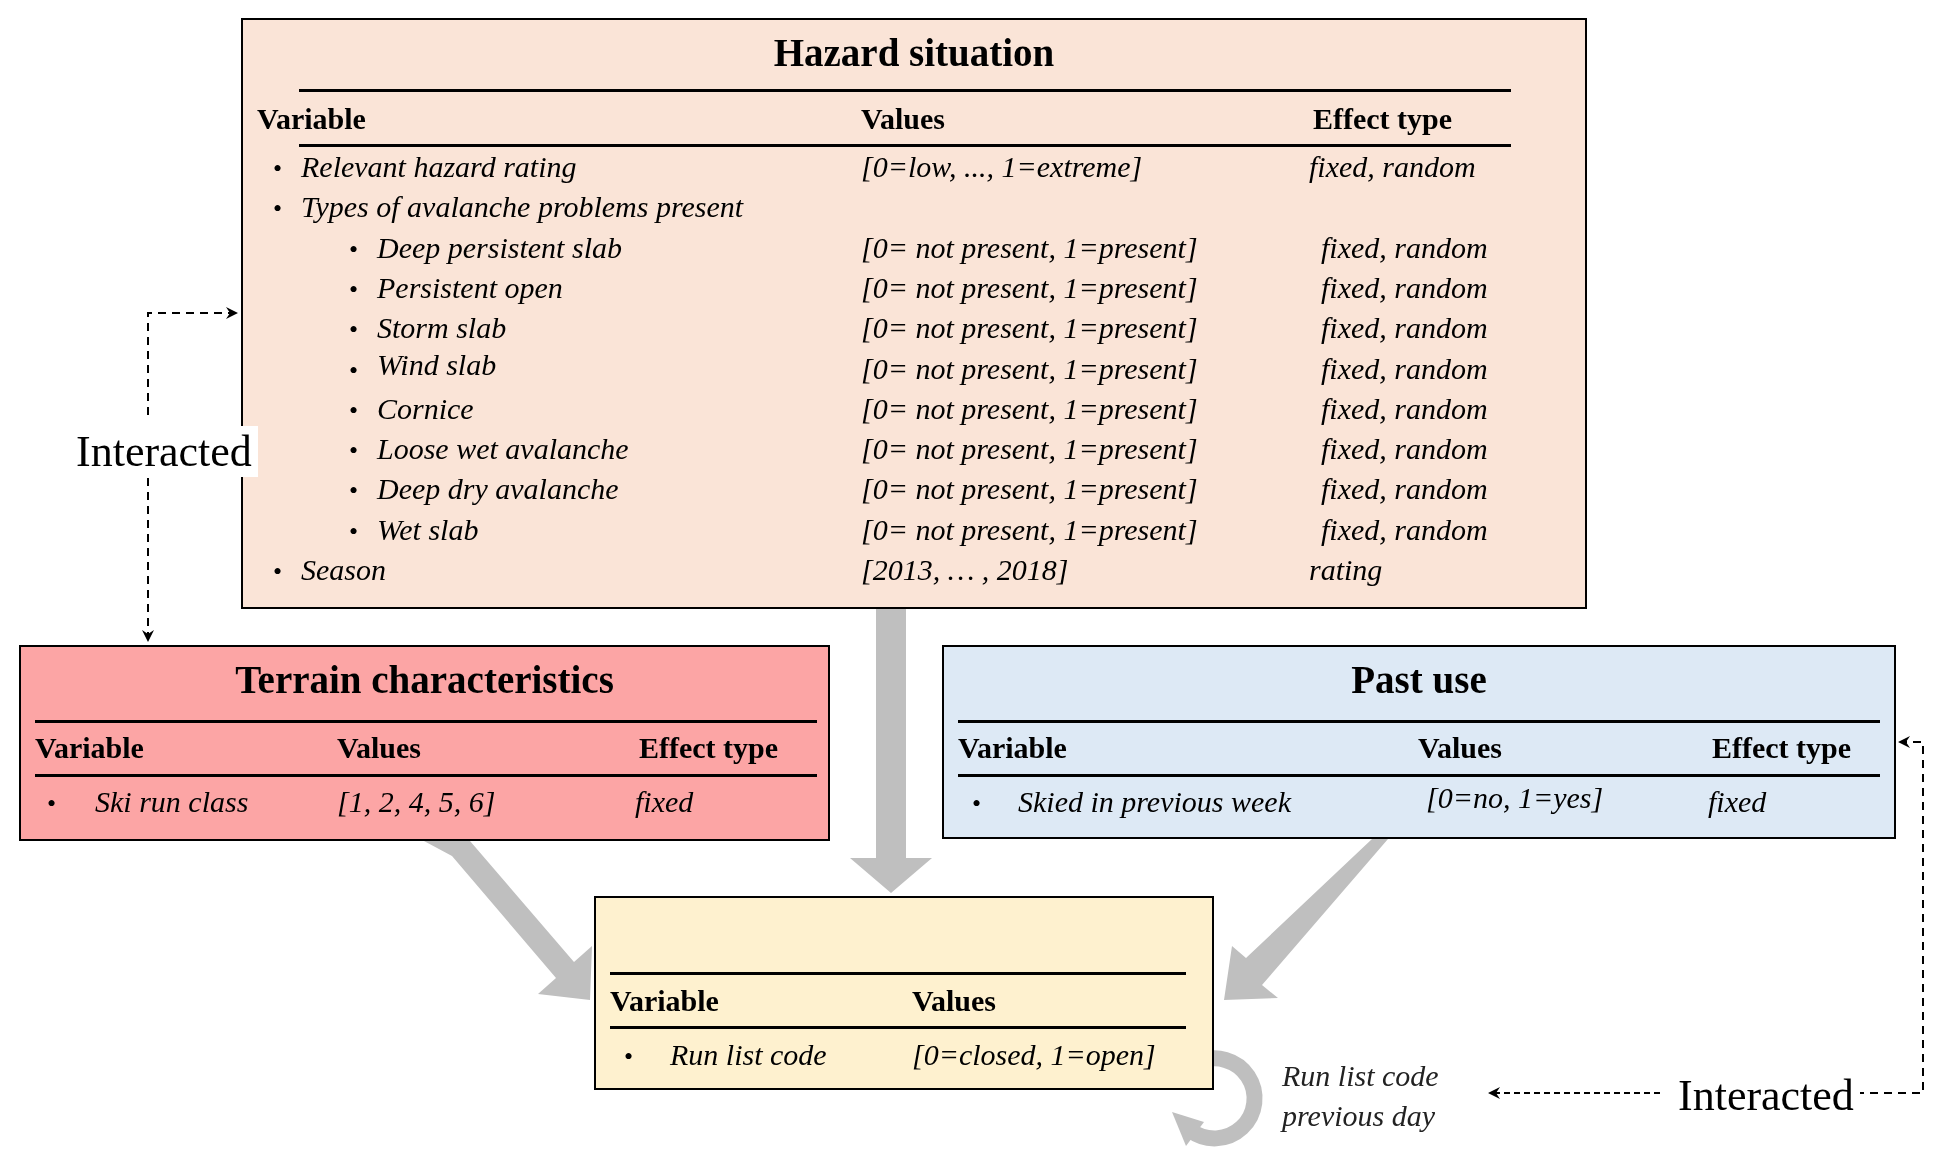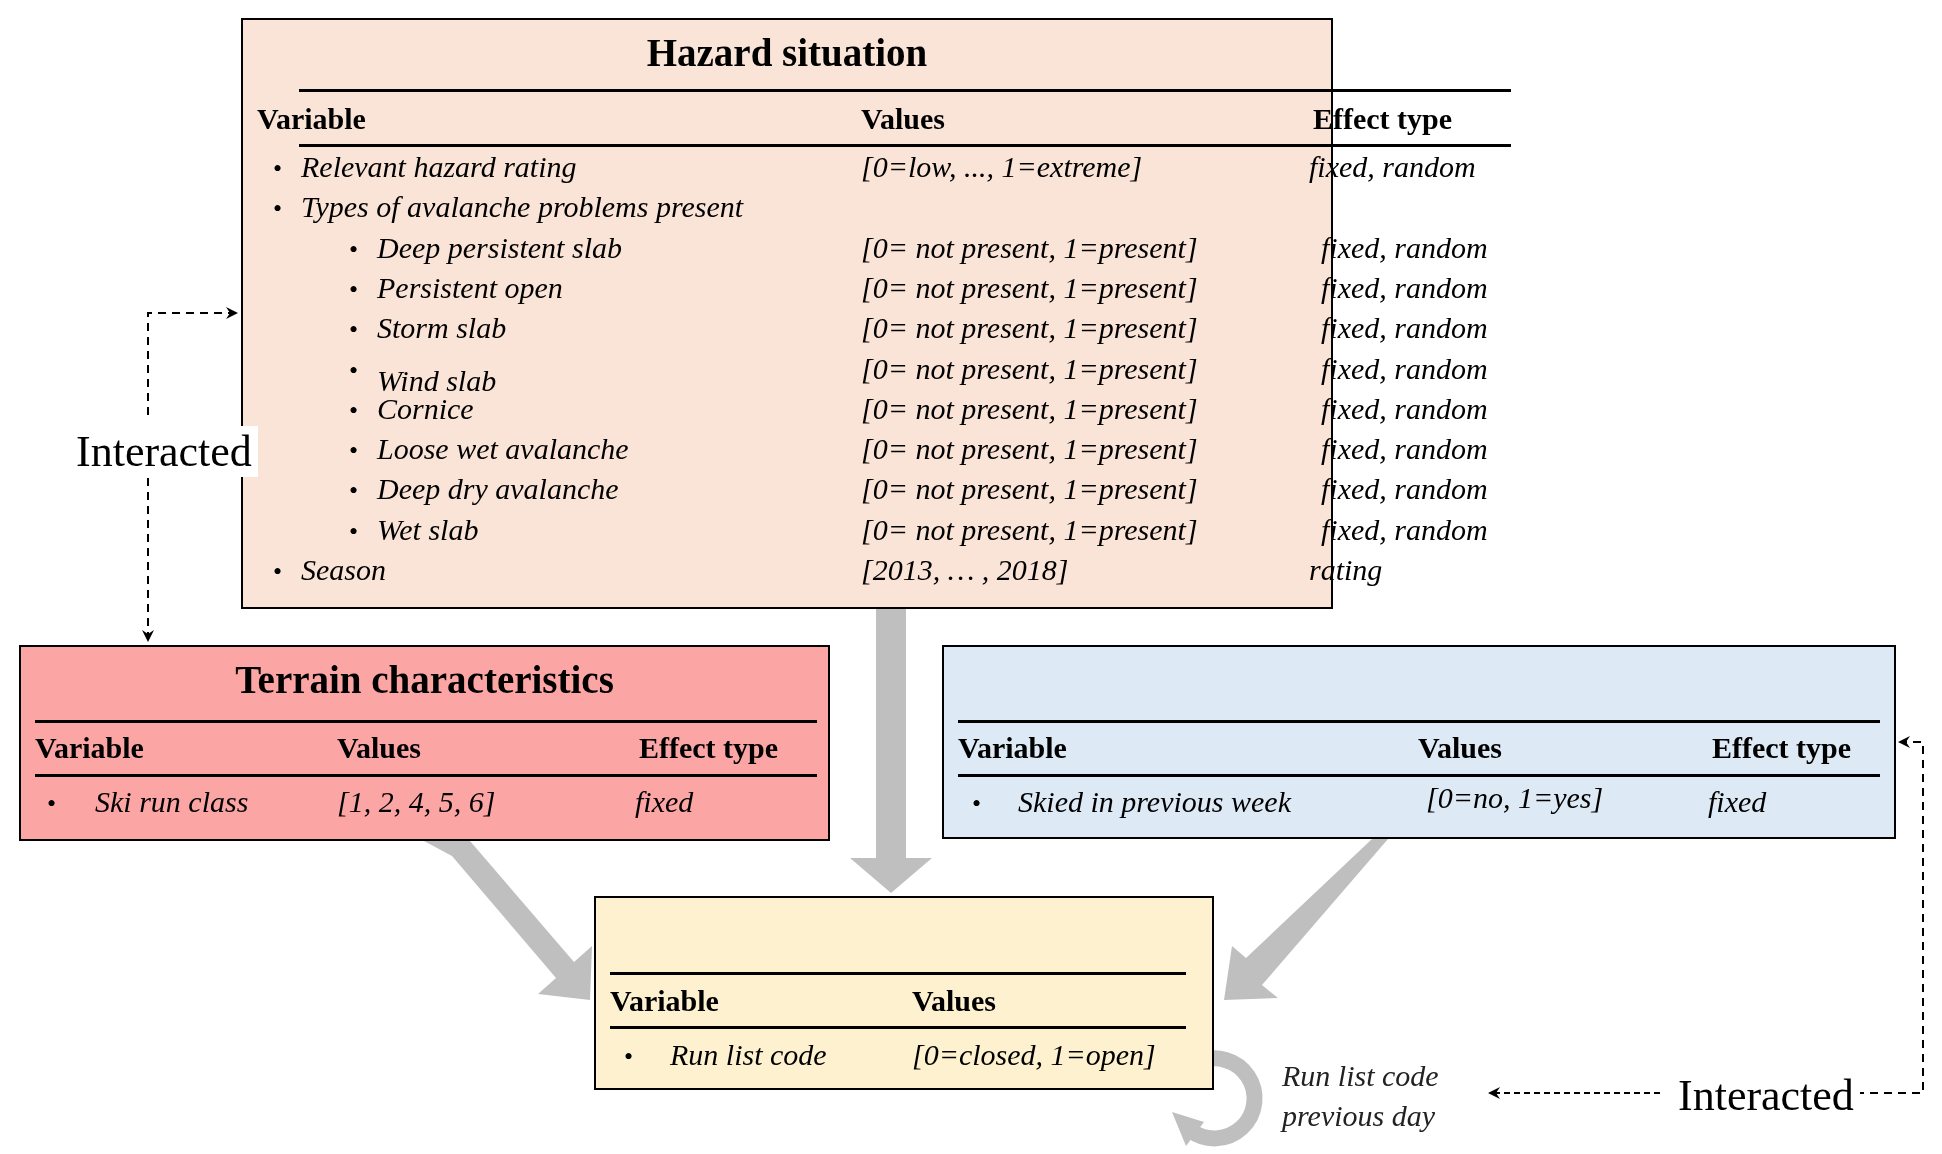--- a/index.html
+++ b/index.html
@@ -1,19 +1,19 @@
 <!DOCTYPE html>
 <html><head>
 <meta charset="utf-8">
 <style>
   html, body { margin:0; padding:0; background:#ffffff; }
   body { width:1942px; height:1154px; position:relative; overflow:hidden;
          font-family:"Liberation Serif", serif; color:#000; }
   .box { position:absolute; border:2.5px solid #000; box-sizing:border-box; }
-  .hazard { left:241px; top:18px; width:1092px; height:591px; background:#fae4d7; }
+  .hazard { left:241px; top:18px; width:1346px; height:591px; background:#fae4d7; }
   .terrain { left:19px; top:645px; width:811px; height:196px; background:#fca5a5; }
   .pastuse { left:942px; top:645px; width:954px; height:194px; background:#dde9f5; }
   .accept { left:594px; top:896px; width:620px; height:194px; background:#fef1cf; }
   .title { position:absolute; font-weight:bold; font-size:39px; text-align:center; white-space:nowrap; }
   .hdr { position:absolute; font-weight:bold; font-size:30px; white-space:nowrap; }
   .rule { position:absolute; height:2.5px; background:#000; }
   .cell { position:absolute; font-style:italic; font-size:30px; white-space:nowrap; }
   .bullet { position:absolute; font-size:26px; }
   .label { position:absolute; font-size:44px; white-space:nowrap; background:#fff; padding:0 6px; }
   .ilabel { position:absolute; font-style:italic; font-size:30px; line-height:40px; white-space:nowrap; color:#222; }
@@ -78,21 +78,21 @@
         <span class="cell" style="left: 1078px; top: 250.9px;">fixed, random</span>
       </div>
       <div>
         <span class="bullet" style="left: 106px; top: 295.2px;">•</span>
         <span class="cell" style="left: 134px; top: 291.2px;">Storm slab</span>
         <span class="cell" style="left: 618px; top: 291.2px;">[0= not present, 1=present]</span>
         <span class="cell" style="left: 1078px; top: 291.2px;">fixed, random</span>
       </div>
       <div>
         <span class="bullet" style="left: 106px; top: 335.5px;">•</span>
-        <span class="cell" style="left: 134px; top: 344px;">Wind slab</span>
+        <span class="cell" style="left: 134px; top: 328px;">Wind slab</span>
         <span class="cell" style="left: 618px; top: 331.5px;">[0= not present, 1=present]</span>
         <span class="cell" style="left: 1078px; top: 331.5px;">fixed, random</span>
       </div>
       <div>
         <span class="bullet" style="left: 106px; top: 375.8px;">•</span>
         <span class="cell" style="left: 134px; top: 371.8px; text-align: right;">Cornice</span>
         <span class="cell" style="left: 618px; top: 371.8px;">[0= not present, 1=present]</span>
         <span class="cell" style="left: 1078px; top: 371.8px;">fixed, random</span>
       </div>
       <div>
@@ -131,20 +131,21 @@
   <div class="rule" style="left:14px;width:782px;top:127px;"></div>
   <div>
     <span class="bullet" style="left:26px;top:142px;">•</span>
     <span class="cell" style="left:74px;top:138px;">Ski run class</span>
     <span class="cell" style="left:316px;top:138px;">[1, 2, 4, 5, 6]</span>
     <span class="cell" style="left:614px;top:138px;">fixed</span>
   </div>
 </div>
 
 <div class="box pastuse">
+  <div class="title" style="left:0;right:0;top:10px;">Past use</div>
   <div class="rule" style="left:14px;width:922px;top:73px;"></div>
   <div class="hdr" style="left:14px;top:84px;">Variable</div>
   <div class="hdr" style="left:474px;top:84px;">Values</div>
   <div class="hdr" style="left:768px;top:84px;">Effect type</div>
   <div class="rule" style="left:14px;width:922px;top:127px;"></div>
   <div>
     <span class="bullet" style="left:28px;top:142px;">•</span>
     <span class="cell" style="left:74px;top:138px;">Skied in previous week</span>
     <span class="cell" style="left:482px;top:134px;">[0=no, 1=yes]</span>
     <span class="cell" style="left:764px;top:138px;">fixed</span>

